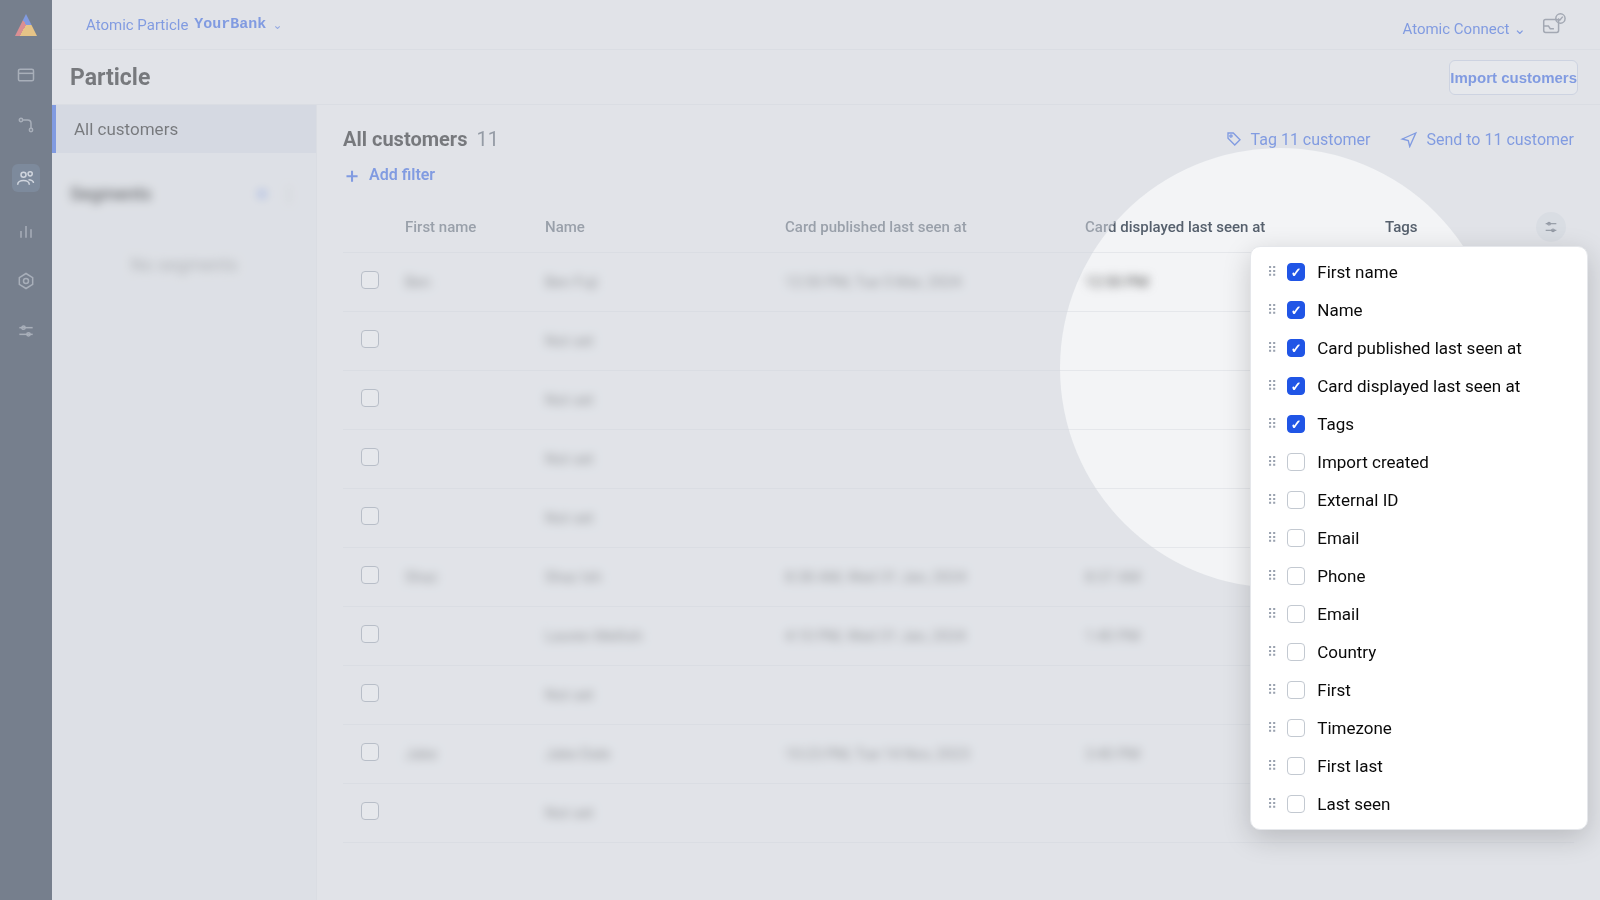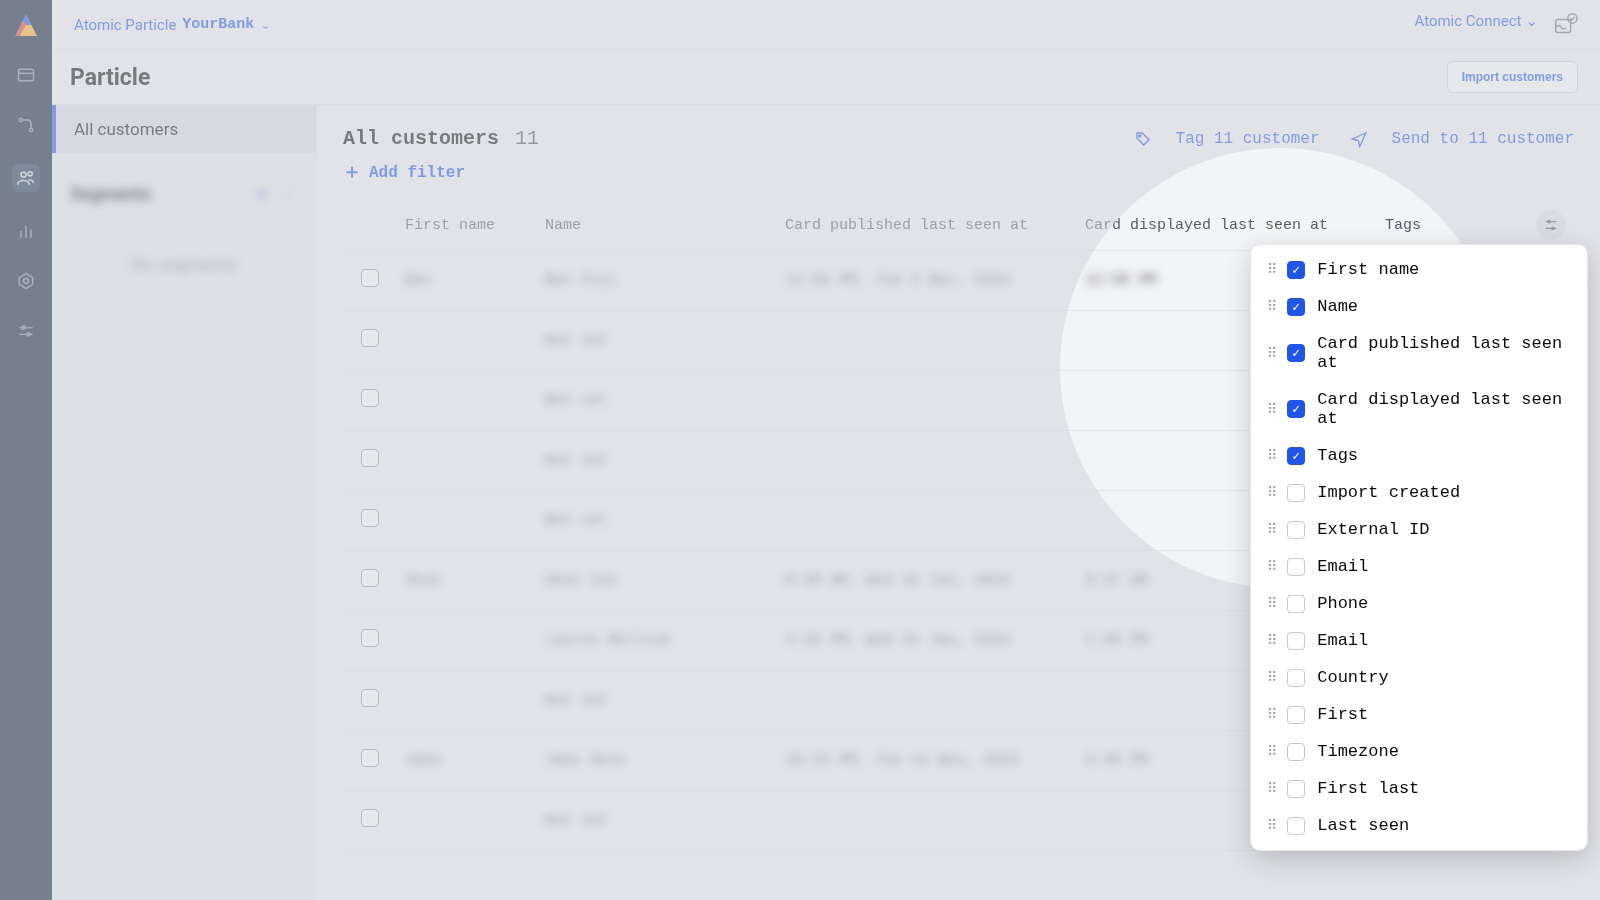--- a/index.html
+++ b/index.html
@@ -46,27 +46,27 @@
 
   
   .main {
     position:absolute; left:52px; right:0; top:0; bottom:0;
     display:flex; flex-direction:column;
   }
   
   .topbar {
     height:50px; border-bottom:1px solid var(--border);
     display:flex; align-items:center; justify-content:space-between;
-    padding:0 22px;
+    padding:0 34px;
   }
   .breadcrumb { display:flex; align-items:center; gap:6px; font-size:15px; color:var(--brand-blue);}
   .breadcrumb .org { font-weight:400; }
   .breadcrumb .proj { font-weight:600;font-family:Liberation Mono, monospace; }
   .breadcrumb .chev { font-size:12px; opacity:.8;}
-  .toprt { display:flex; align-items:flex-start; gap:14px; }
+  .toprt { display:flex; align-items:flex-end; gap:14px; }
   .connect-link { color:var(--brand-blue); font-size:15px; display:flex; align-items:center; gap:4px; cursor:pointer;}
   .topicon { width:26px; height:26px; position:relative; color:#6b7280; }
 
   
   .content {
     flex:1; display:flex; min-height:0;
   }
   .leftcol {
     width:265px; background:var(--bg-sidebar);
     display:flex; flex-direction:column;
@@ -88,43 +88,42 @@
   .segments-hdr .dots {color:#888; font-size:18px;}
   .nosegs {
     padding:40px 18px; text-align:center; color:#888; font-size:18px;
     filter: blur(5px);
   }
 
   
   .rightcol {
     flex:1; display:flex; flex-direction:column; min-width:0;
     position:relative;
-    font-family:Liberation Mono, monospace;
   }
   
   .titlebar {
     height:55px; display:flex; align-items:center; justify-content:space-between;
     padding:0 22px 0 18px;
     border-bottom:1px solid var(--border);
   }
   .titlebar h1 { margin:0; font-size:23px; font-weight:700;}
   .btn-import {
     border:1px solid #c7d0e6; background:#fff; color:var(--brand-blue);
-    font-weight:600; font-size:12px; padding:8px 14px; border-radius:6px; cursor:pointer;
+    font-weight:600; font-size:15px; padding:8px 0; border-radius:6px; cursor:pointer;
   }
 
   .listheader {
     padding:22px 26px 10px;
     display:flex; align-items:center; justify-content:space-between;
   }
   .listheader .ttl { font-size:20px; }
   .listheader .ttl b { font-weight:700; }
   .listheader .ttl .cnt { font-weight:400; color:#4b5563; margin-left:4px;}
   .hdr-actions { display:flex; gap:30px; }
-  .linkbtn { color:var(--brand-blue); font-size:16px; display:flex; align-items:center; gap:24px; cursor:pointer;}
+  .linkbtn { color:var(--brand-blue); font-size:16px; display:flex; align-items:center; gap:8px; cursor:pointer;}
   .linkbtn svg { stroke:var(--brand-blue); fill:none; stroke-width:1.8;}
 
   .filterrow {
     padding:4px 26px 18px;
     display:flex; align-items:center; gap:8px;
     color:var(--brand-blue); font-weight:600; font-size:16px; cursor:pointer;
   }
   .filterrow .plus {
     width:18px;height:18px; display:inline-flex;align-items:center;justify-content:center;
     font-size:20px; line-height:1;

